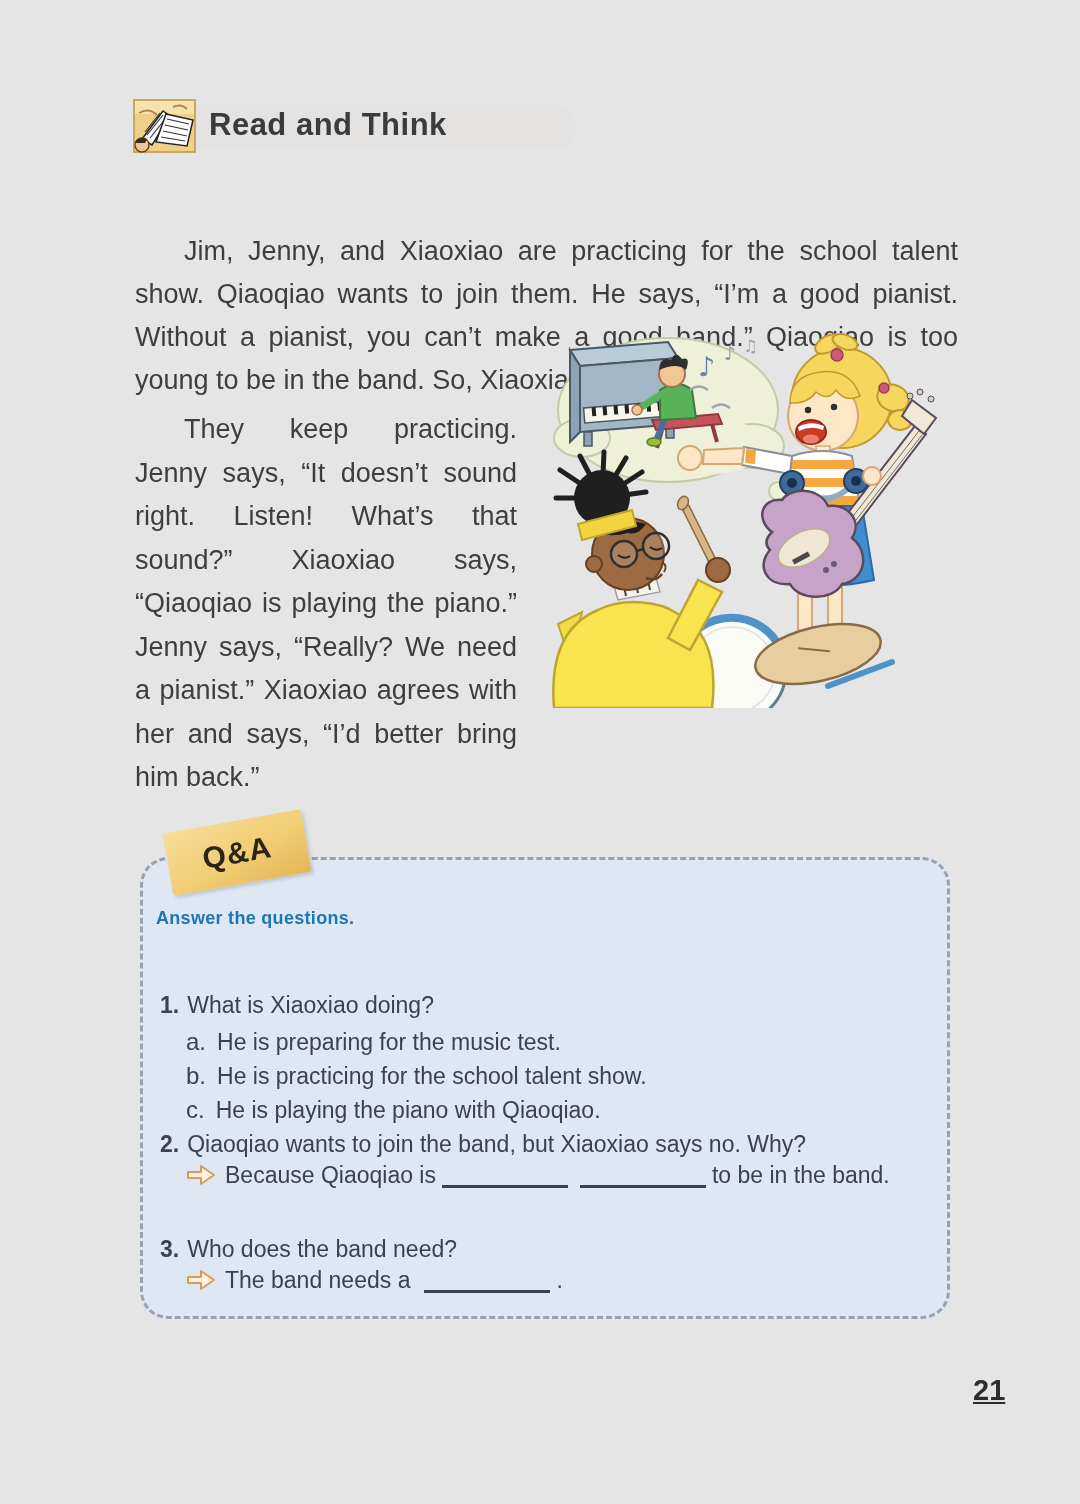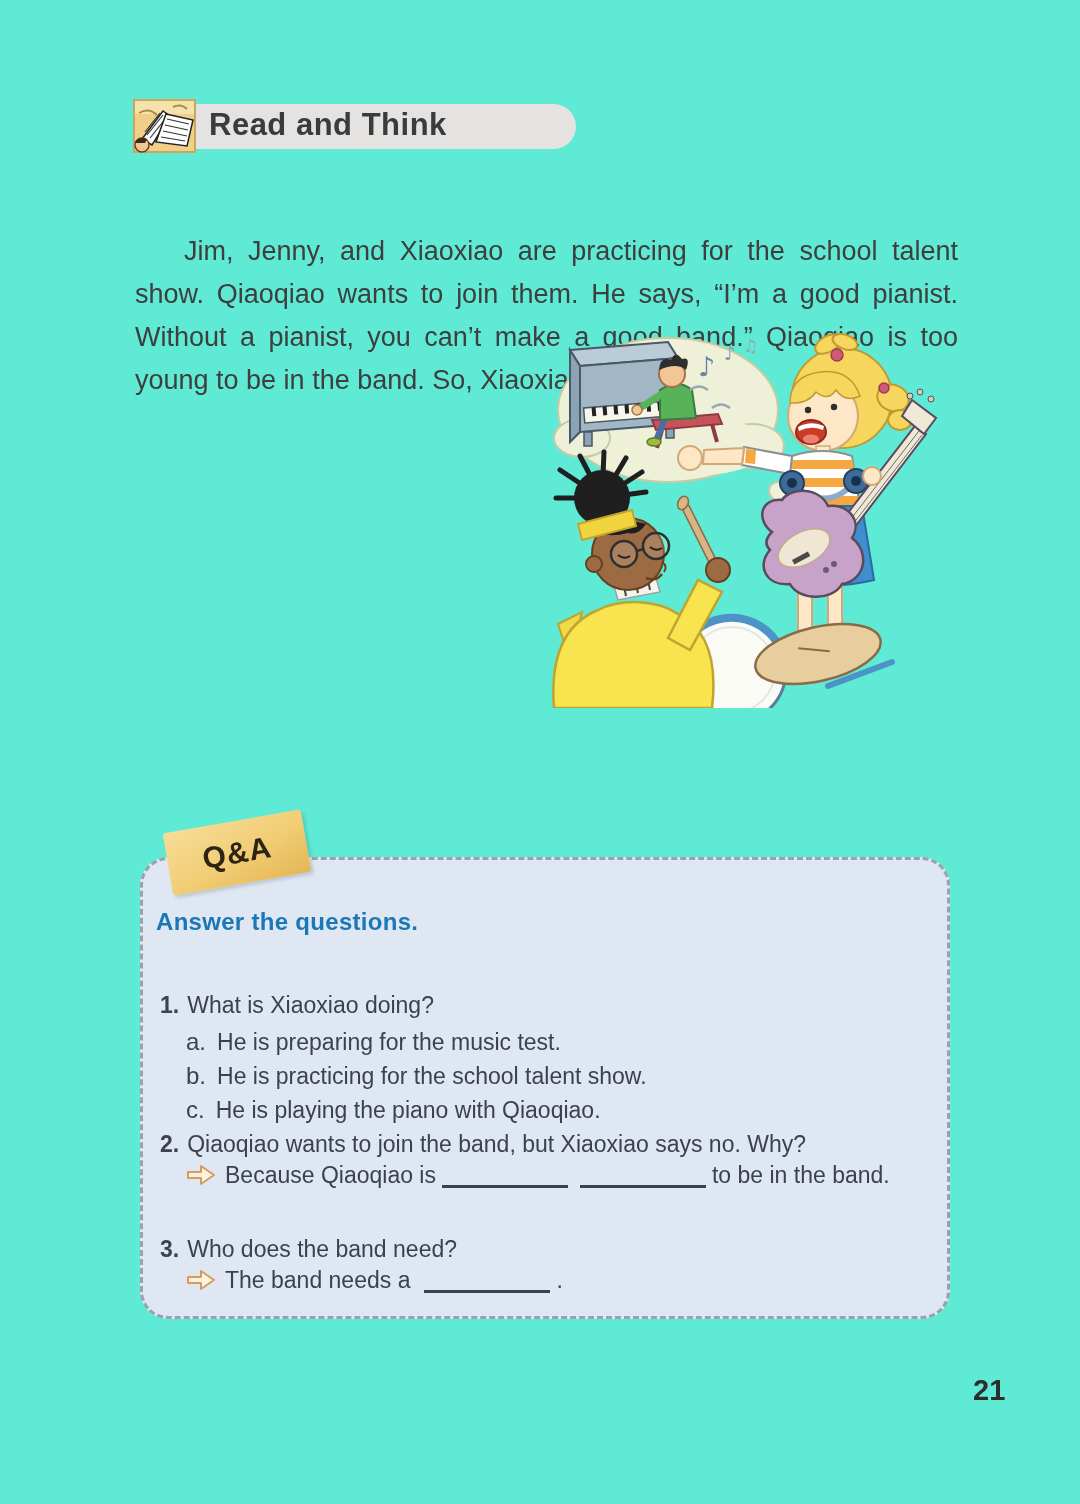--- a/index.html
+++ b/index.html
@@ -1,17 +1,17 @@
 <!DOCTYPE html>
 <html><head>
 <meta charset="utf-8">
 <style>
   html,body{margin:0;padding:0;background:#ffffff;}
   .page{
-    position:relative; width:1080px; height:1504px; background:#5eead4;
+    position:relative; width:1080px; height:1504px; background:#e5e5e5;
     font-family:"Liberation Sans","DejaVu Sans",sans-serif; color:#3e3e3e; overflow:hidden;
   }
   
   .header-banner{
     position:absolute; left:133px; top:104px; width:443px; height:45px;
     background:#e5e3e2; border-radius:6px 24px 24px 6px;
   }
   .header-icon{ position:absolute; left:0px; top:-5px; width:63px; height:54px; }
   .header-title{
     position:absolute; left:76px; top:3px; font-size:31px; font-weight:bold; color:#3b3b3b;
@@ -29,41 +29,41 @@
   }
   .qa-tab{
     position:absolute; left:167px; top:821px; width:140px; height:63px;
     background:linear-gradient(160deg,#f7dd97 0%,#f1cd74 55%,#e4b654 100%);
     transform:rotate(-10deg); border-radius:3px;
     display:flex; align-items:center; justify-content:center;
     box-shadow:2px 3px 4px rgba(0,0,0,0.15);
   }
   .qa-tab span{ font-size:30px; font-weight:bold; color:#2c2517; letter-spacing:1px; }
   .qa-heading{
-    position:absolute; left:156px; top:908px; font-size:24px; font-weight:bold; color:#1a78b6;
+    position:absolute; left:156px; top:908px; font-size:18px; font-weight:bold; color:#1a78b6;
     letter-spacing:0.3px;
   }
   .q-block{ position:absolute; font-size:23px; color:#3c424d; }
   .q1-block{ left:160px; top:966px;margin-top:26px; }
   .q2-block{ left:160px; top:1131px; }
   .q3-block{ left:160px; top:1236px; }
   .q-num{ font-weight:bold; margin-right:8px; }
   .option-row{ margin-left:26px; line-height:33px; }
   .opt-label{ display:inline-block; margin-right:11px; font-size:24px; }
   .options{ margin-top:6px; }
   .answer-row{ margin-left:26px; line-height:34px; }
   .arrow-icon{ vertical-align:-4px; margin-right:9px; }
   .blank{
     display:inline-block; width:126px; height:1em;
     border-bottom:3px solid #3c424d; vertical-align:-5px; margin:0 6px;
   }
   .blank-q3{ margin-left:14px; }
   
   .page-number{
-    position:absolute; left:973px; top:1374px; font-size:29px; font-weight:bold; color:#2d2d2d;
+    position:absolute; left:973px; top:1374px; font-size:29px; font-weight:bold; color:#2d2d2d;text-decoration:underline;
   }
 </style>
 </head>
 <body>
 
 <div class="page">
 
   <div class="header-banner">
     <svg class="header-icon" viewBox="0 0 63 54">
       <rect x="1" y="1" width="61" height="52" fill="#f0d089" stroke="#c9a85c" stroke-width="2"></rect>
@@ -79,20 +79,21 @@
       <line x1="32" y1="26" x2="55" y2="31" stroke="#333" stroke-width="1.2"></line>
       <line x1="30" y1="32" x2="54" y2="37" stroke="#333" stroke-width="1.2"></line>
       <line x1="28" y1="38" x2="52" y2="42" stroke="#333" stroke-width="1.2"></line>
       <circle cx="9" cy="46" r="7" fill="#f2c795" stroke="#6b4426" stroke-width="1.5"></circle>
       <path d="M2,44 q3,-7 12,-4 l-2,4 z" fill="#3a2a1a"></path>
     </svg>
     <div class="header-title">Read and Think</div>
   </div>
 
   <p class="para para1">Jim, Jenny, and Xiaoxiao are practicing for the school talent show. Qiaoqiao wants to join them. He says, “I’m a good pianist. Without a pianist, you can’t make a good band.” Qiaoqiao is too young to be in the band. So, Xiaoxiao says no.</p>
+  <p class="para para2">They keep practicing. Jenny says, “It doesn’t sound right. Listen! What’s that sound?” Xiaoxiao says, “Qiaoqiao is playing the piano.” Jenny says, “Really? We need a pianist.” Xiaoxiao agrees with her and says, “I’d better bring him back.”</p>
 
   <svg class="illustration" viewBox="0 0 420 380">
 
     <g>
       <ellipse cx="128" cy="82" rx="110" ry="72" fill="#eef1d8" stroke="#c5cba6" stroke-width="2"></ellipse>
       <ellipse cx="42" cy="110" rx="28" ry="19" fill="#eef1d8" stroke="#c5cba6" stroke-width="2"></ellipse>
       <ellipse cx="212" cy="118" rx="32" ry="22" fill="#eef1d8" stroke="#c5cba6" stroke-width="2"></ellipse>
       <ellipse cx="150" cy="118" rx="80" ry="30" fill="#eef1d8"></ellipse>
       <circle cx="238" cy="163" r="9" fill="#eef1d8" stroke="#c5cba6" stroke-width="2"></circle>
       <circle cx="253" cy="176" r="5.5" fill="#eef1d8" stroke="#c5cba6" stroke-width="2"></circle>

